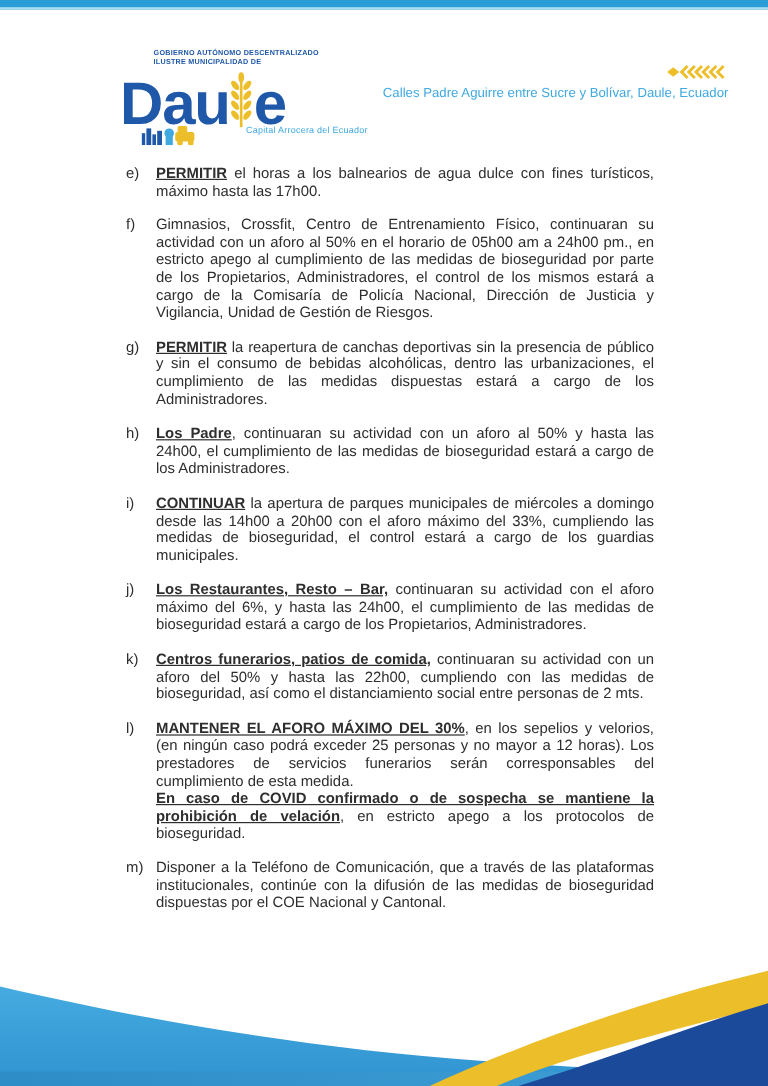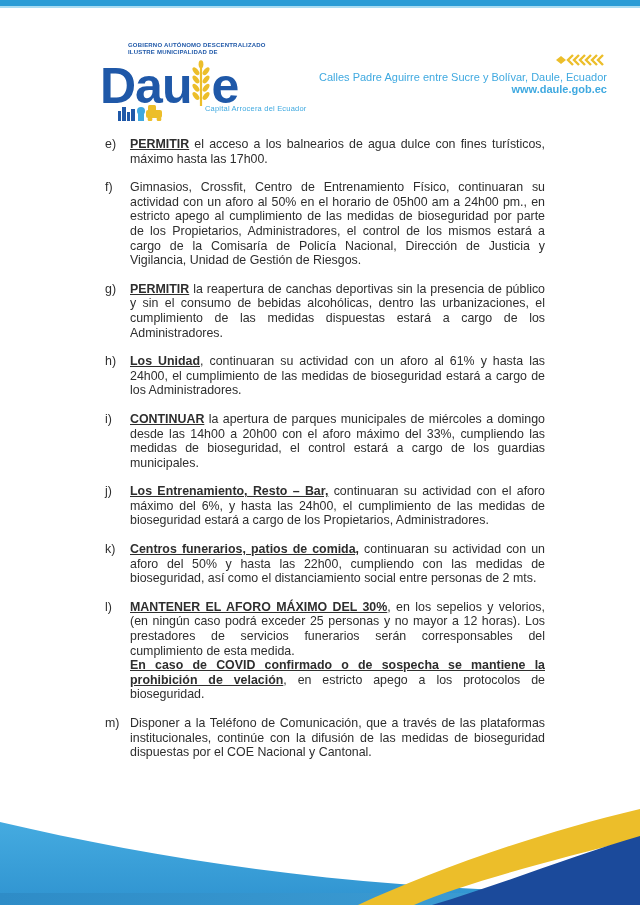--- a/index.html
+++ b/index.html
@@ -103,48 +103,47 @@
       <g stroke="var(--accent-yellow)" stroke-width="2.4" fill="none">
         <path d="M18,1 L13,6 L18,11"></path>
         <path d="M24,1 L19,6 L24,11"></path>
         <path d="M30,1 L25,6 L30,11"></path>
         <path d="M36,1 L31,6 L36,11"></path>
         <path d="M42,1 L37,6 L42,11"></path>
         <path d="M48,1 L43,6 L48,11"></path>
       </g>
     </svg>
     <div>Calles Padre Aguirre entre Sucre y Bolívar, Daule, Ecuador</div>
-    <div class="website">www.daule.gob.ec</div>
   </div>
 </header>
 
 <main class="content" id="items-container">
     <div class="item">
       <span class="marker">e)</span>
-      <div class="body"><span class="b">PERMITIR</span><span> el acceso a los balnearios de agua dulce con fines turísticos, máximo hasta las 17h00.</span></div>
+      <div class="body"><span class="b">PERMITIR</span><span> el horas a los balnearios de agua dulce con fines turísticos, máximo hasta las 17h00.</span></div>
     </div>
     <div class="item">
       <span class="marker">f)</span>
       <div class="body"><span>Gimnasios, Crossfit, Centro de Entrenamiento Físico, continuaran su actividad con un aforo al 50% en el horario de 05h00 am a 24h00 pm., en estricto apego al cumplimiento de las medidas de bioseguridad por parte de los Propietarios, Administradores, el control de los mismos estará a cargo de la Comisaría de Policía Nacional, Dirección de Justicia y Vigilancia, Unidad de Gestión de Riesgos.</span></div>
     </div>
     <div class="item">
       <span class="marker">g)</span>
       <div class="body"><span class="b">PERMITIR</span><span> la reapertura de canchas deportivas sin la presencia de público y sin el consumo de bebidas alcohólicas, dentro las urbanizaciones, el cumplimiento de las medidas dispuestas estará a cargo de los Administradores.</span></div>
     </div>
     <div class="item">
       <span class="marker">h)</span>
-      <div class="body"><span class="b">Los Unidad</span><span>, continuaran su actividad con un aforo al 61% y hasta las 24h00, el cumplimiento de las medidas de bioseguridad estará a cargo de los Administradores.</span></div>
+      <div class="body"><span class="b">Los Padre</span><span>, continuaran su actividad con un aforo al 50% y hasta las 24h00, el cumplimiento de las medidas de bioseguridad estará a cargo de los Administradores.</span></div>
     </div>
     <div class="item">
       <span class="marker">i)</span>
       <div class="body"><span class="b">CONTINUAR</span><span> la apertura de parques municipales de miércoles a domingo desde las 14h00 a 20h00 con el aforo máximo del 33%, cumpliendo las medidas de bioseguridad, el control estará a cargo de los guardias municipales.</span></div>
     </div>
     <div class="item">
       <span class="marker">j)</span>
-      <div class="body"><span class="b">Los Entrenamiento, Resto – Bar,</span><span> continuaran su actividad con el aforo máximo del 6%, y hasta las 24h00, el cumplimiento de las medidas de bioseguridad estará a cargo de los Propietarios, Administradores.</span></div>
+      <div class="body"><span class="b">Los Restaurantes, Resto – Bar,</span><span> continuaran su actividad con el aforo máximo del 6%, y hasta las 24h00, el cumplimiento de las medidas de bioseguridad estará a cargo de los Propietarios, Administradores.</span></div>
     </div>
     <div class="item">
       <span class="marker">k)</span>
       <div class="body"><span class="b">Centros funerarios, patios de comida,</span><span> continuaran su actividad con un aforo del 50% y hasta las 22h00, cumpliendo con las medidas de bioseguridad, así como el distanciamiento social entre personas de 2 mts.</span></div>
     </div>
     <div class="item">
       <span class="marker">l)</span>
       <div class="body"><span class="b">MANTENER EL AFORO MÁXIMO DEL 30%</span><span>, en los sepelios y velorios, (en ningún caso podrá exceder 25 personas y no mayor a 12 horas). Los prestadores de servicios funerarios serán corresponsables del cumplimiento de esta medida.</span><br><span class="b">En caso de COVID confirmado o de sospecha se mantiene la prohibición de velación</span><span>, en estricto apego a los protocolos de bioseguridad.</span></div>
     </div>
     <div class="item">

